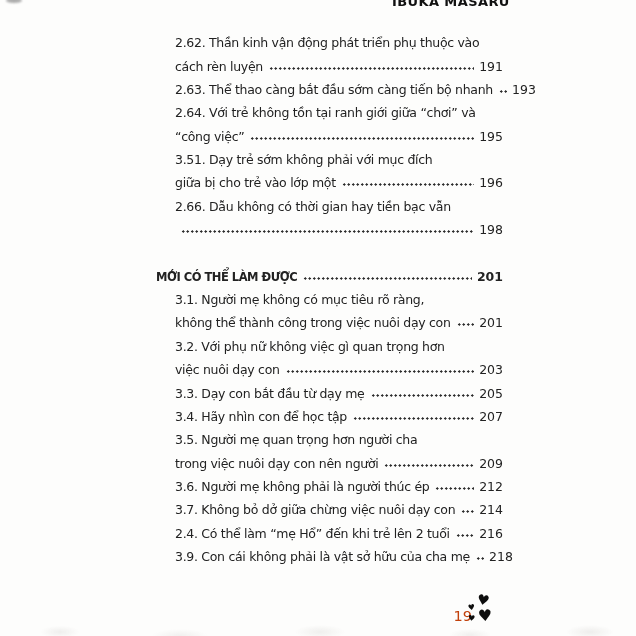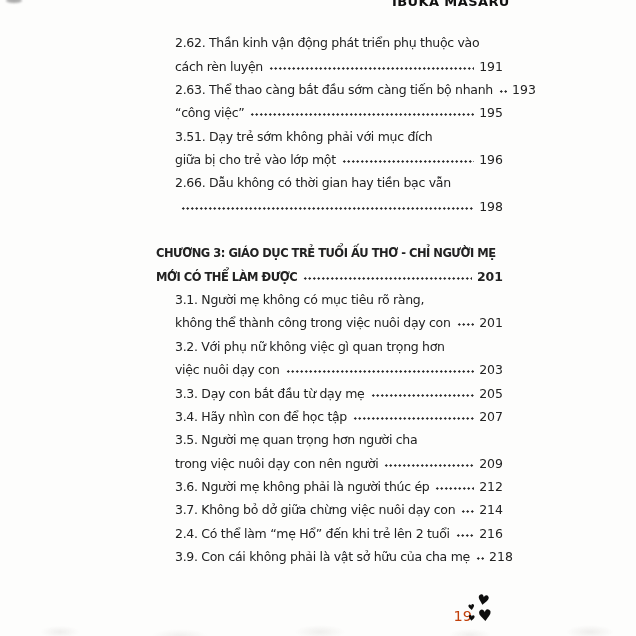--- a/index.html
+++ b/index.html
@@ -87,20 +87,23 @@
       </div>
       <div class="entry item">
         <div class="line">
           <span class="lab">2.63. Thể thao càng bắt đầu sớm càng tiến bộ nhanh</span>
           <span class="leader"></span>
           <span class="pg">193</span>
         </div>
       </div>
       <div class="entry item">
         <div class="line">
+          <span class="lab">2.64. Với trẻ không tồn tại ranh giới giữa “chơi” và</span>
+        </div>
+        <div class="line">
           <span class="lab">“công việc”</span>
           <span class="leader"></span>
           <span class="pg">195</span>
         </div>
       </div>
       <div class="entry item">
         <div class="line">
           <span class="lab">3.51. Dạy trẻ sớm không phải với mục đích</span>
         </div>
         <div class="line">
@@ -112,23 +115,20 @@
       <div class="entry item">
         <div class="line">
           <span class="lab">2.66. Dẫu không có thời gian hay tiền bạc vẫn</span>
         </div>
         <div class="line">
           <span class="leader"></span>
           <span class="pg">198</span>
         </div>
       </div>
       <div class="entry chapter">
-        <div class="line">
-          <span class="lab">CHƯƠNG 3: GIÁO DỤC TRẺ TUỔI ẤU THƠ - CHỈ NGƯỜI MẸ</span>
-        </div>
         <div class="line">
           <span class="lab">MỚI CÓ THỂ LÀM ĐƯỢC</span>
           <span class="leader"></span>
           <span class="pg">201</span>
         </div>
       </div>
       <div class="entry item">
         <div class="line">
           <span class="lab">3.1. Người mẹ không có mục tiêu rõ ràng,</span>
         </div>

